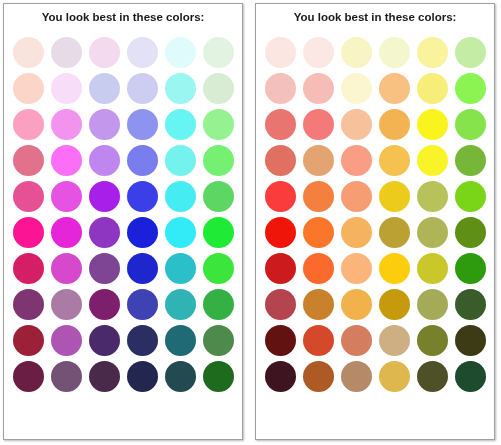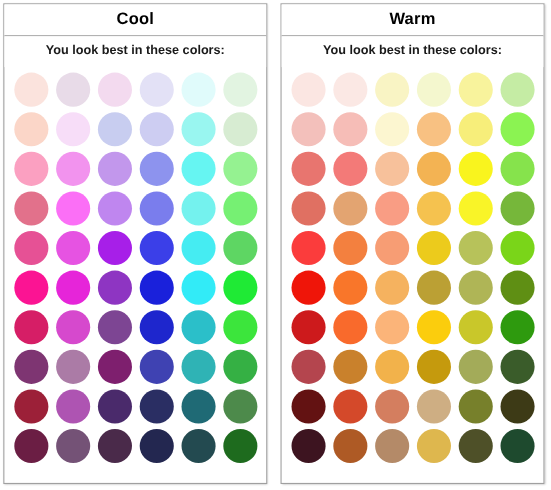--- a/index.html
+++ b/index.html
@@ -86,21 +86,20 @@
     height: 1px;
     flex: 0 0 auto;
   }
 </style>
 </head>
 <body>
 
 <div class="page">
 
   <div class="panel">
-    <div class="panel-title">Cool</div>
     <div class="panel-subtitle">You look best in these colors:</div>
     <div class="swatch-grid">
         <div class="swatch-row">
           <div class="swatch-cell">
             <div class="swatch" style="background: rgb(251, 227, 221);"></div>
           </div>
           <div class="swatch-cell">
             <div class="swatch" style="background: rgb(232, 219, 232);"></div>
           </div>
           <div class="swatch-cell">
@@ -295,21 +294,20 @@
           <div class="swatch-cell">
             <div class="swatch" style="background: rgb(30, 107, 30);"></div>
           </div>
         </div>
       </div>
   </div>
 
   <div class="gap"></div>
 
   <div class="panel">
-    <div class="panel-title">Warm</div>
     <div class="panel-subtitle">You look best in these colors:</div>
     <div class="swatch-grid">
         <div class="swatch-row">
           <div class="swatch-cell">
             <div class="swatch" style="background: rgb(251, 230, 226);"></div>
           </div>
           <div class="swatch-cell">
             <div class="swatch" style="background: rgb(251, 232, 228);"></div>
           </div>
           <div class="swatch-cell">

